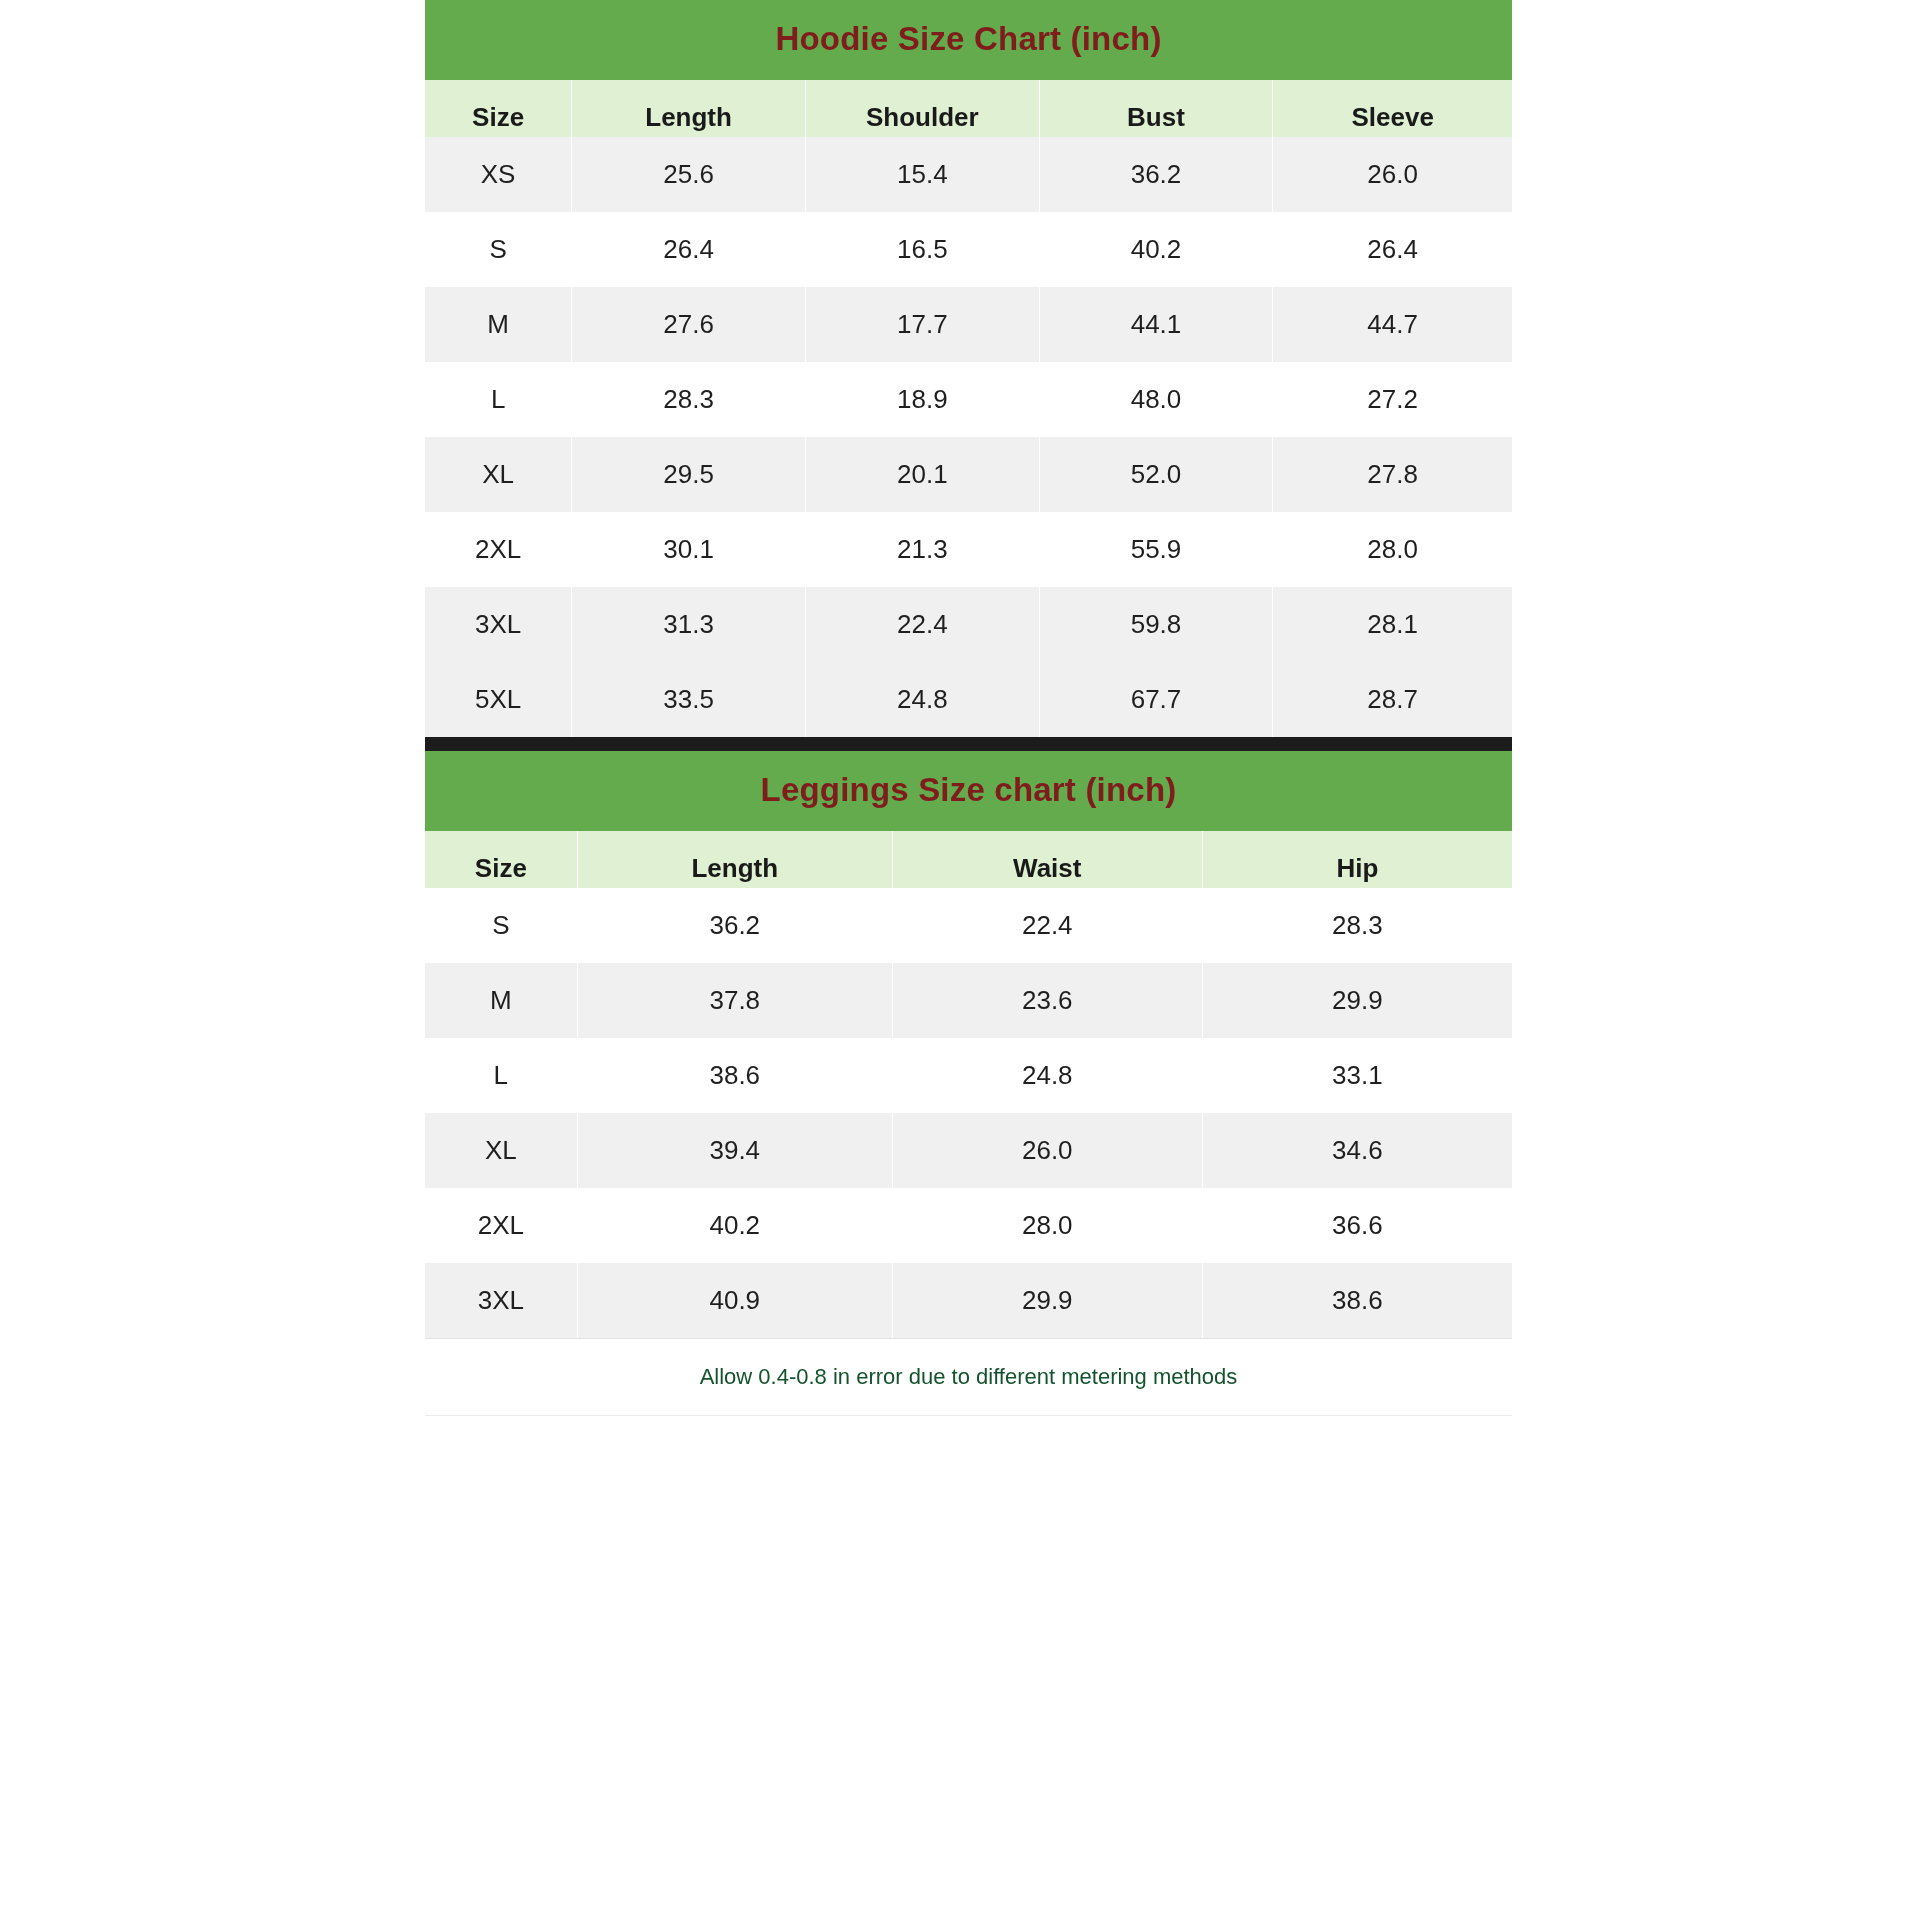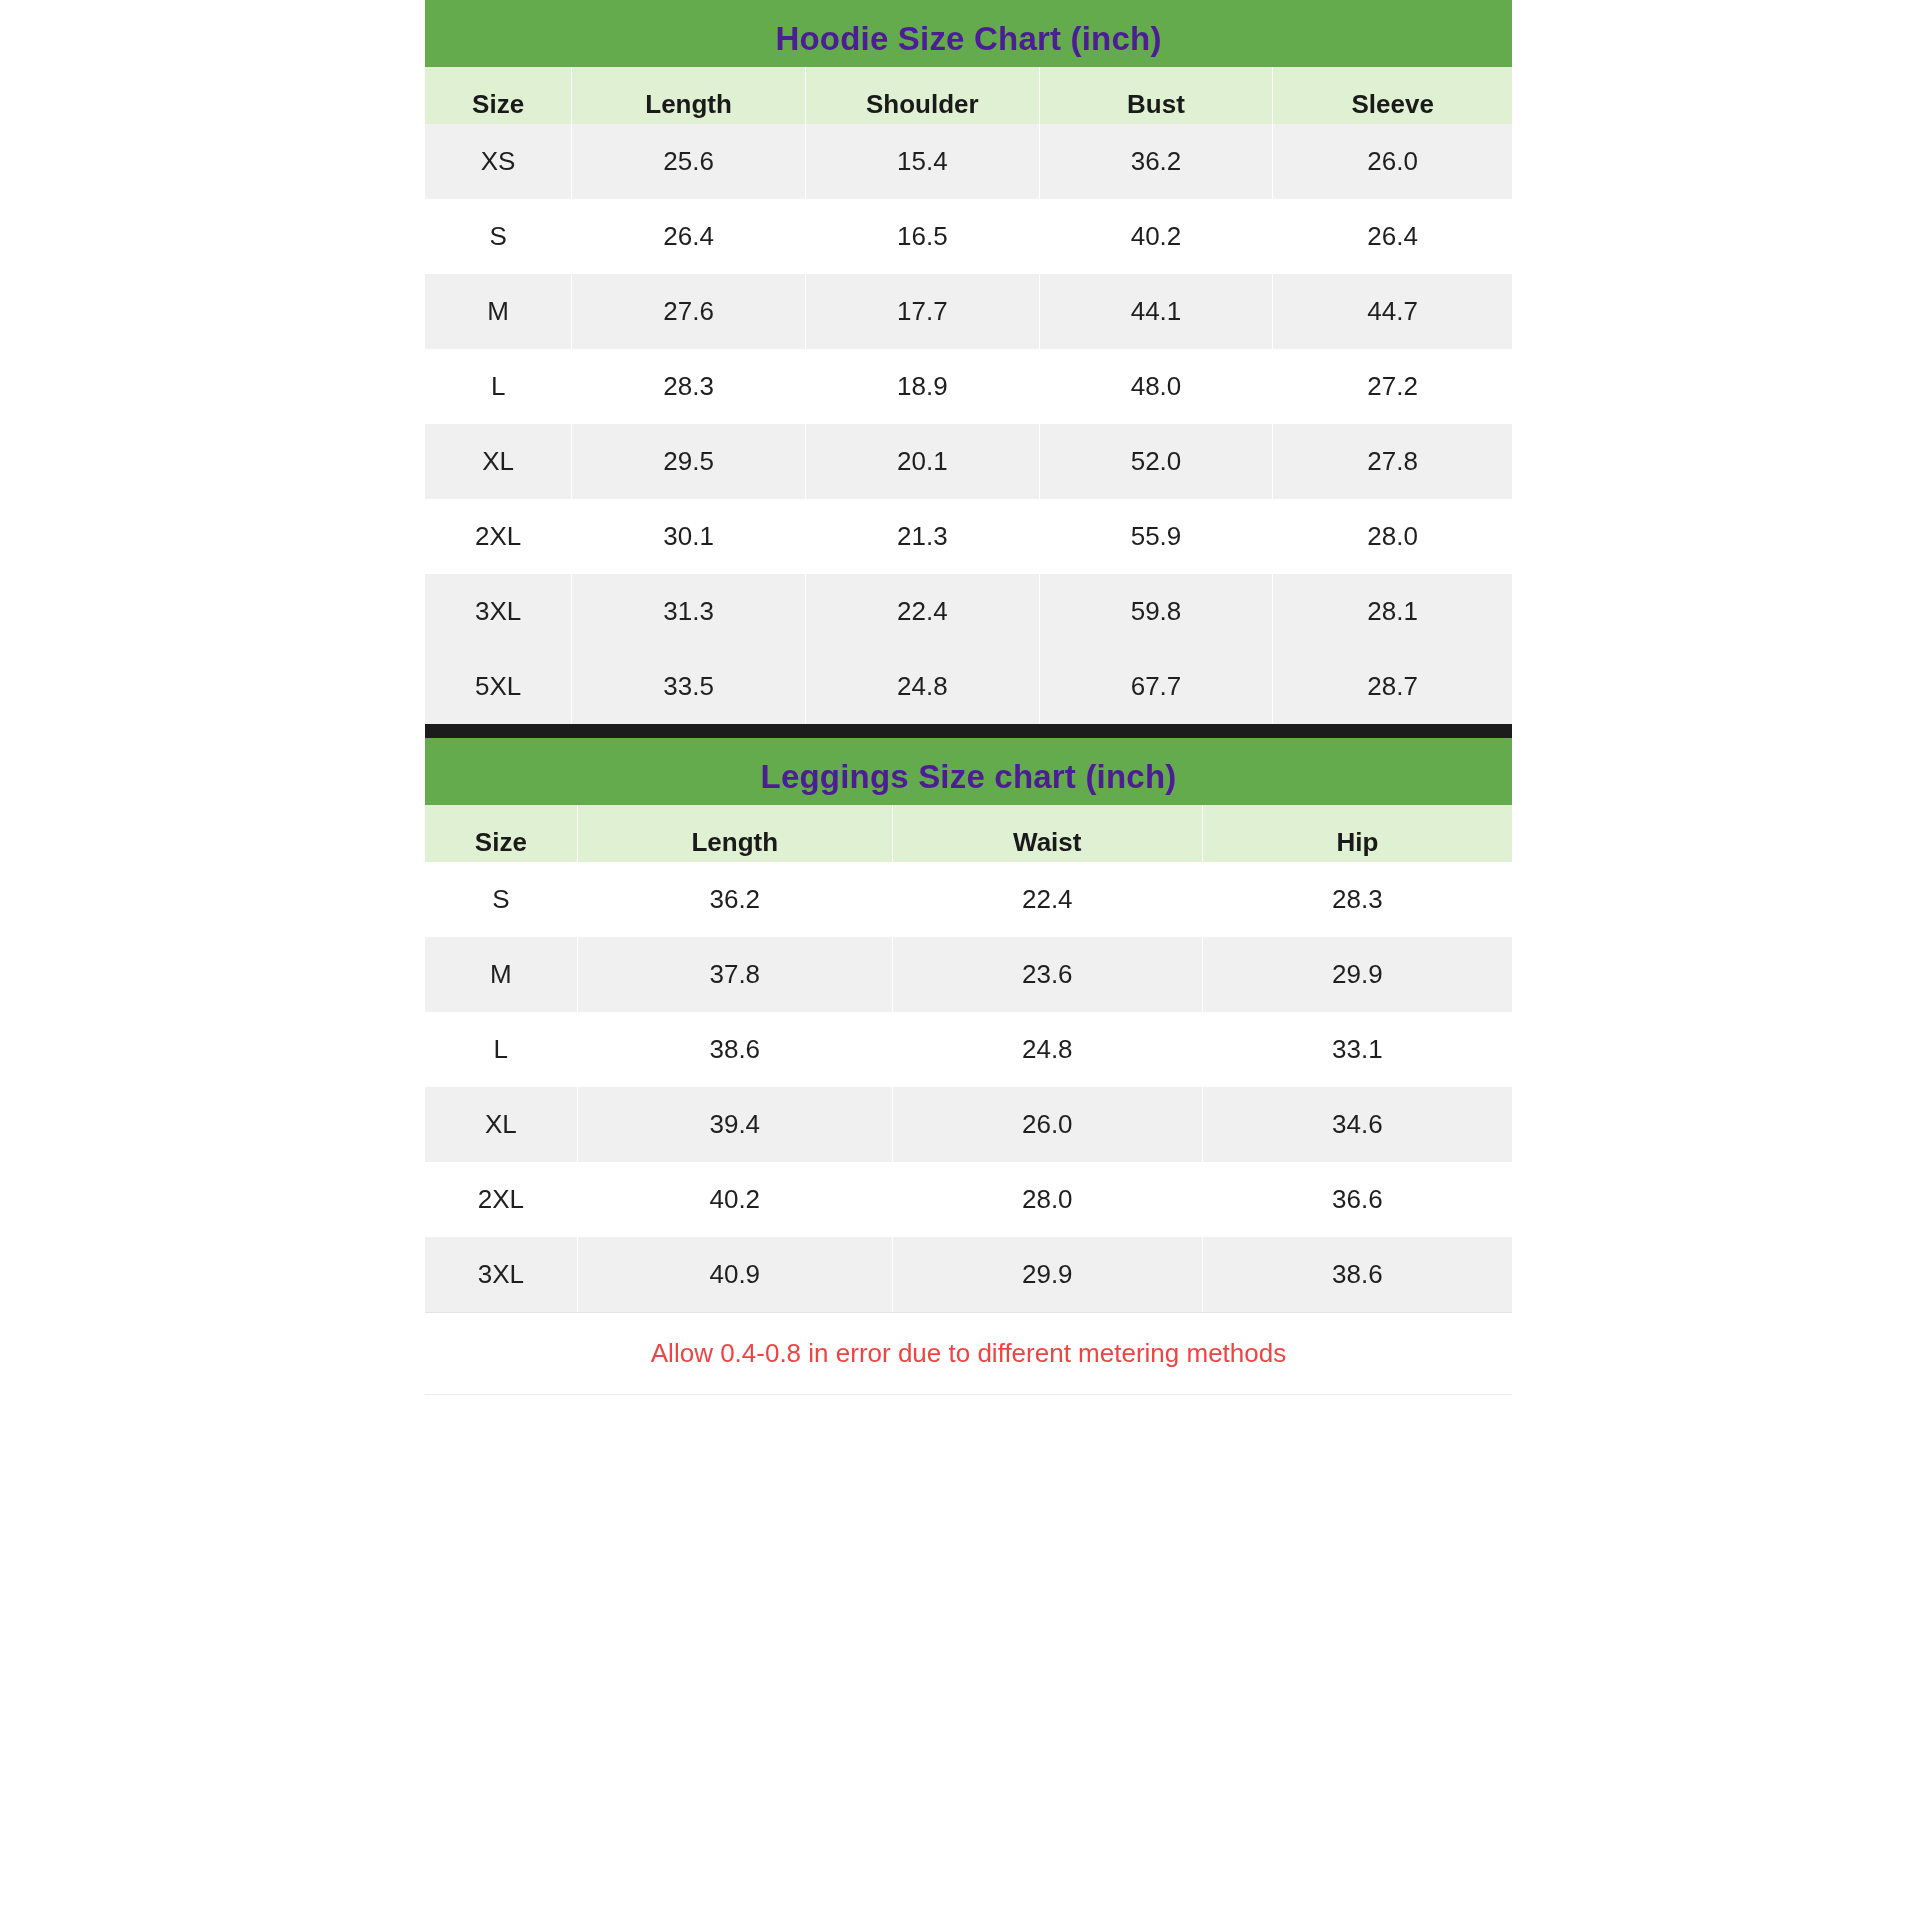--- a/index.html
+++ b/index.html
@@ -27,25 +27,25 @@
     width: 1087px;
     background: #ffffff;
   }
   table.size-table {
     width: 100%;
     border-collapse: collapse;
     table-layout: fixed;
   }
   .title-row th {
     background: #63ab4d;
-    color: #4c1d95;
+    color: #7f1d1d;
     font-size: 33px;
     font-weight: bold;
     text-align: center;
-    padding: 20px 0 9px 0;
+    padding: 20px 0 22px 0;
     letter-spacing: 0.2px;
   }
   .head-row th {
     background: #dff0d3;
     color: #1a1a1a;
     font-size: 26px;
     font-weight: bold;
     text-align: center;
     padding: 22px 0 4px 0;
     border-right: 1.9px solid #ffffff;
@@ -63,22 +63,22 @@
   tr.alt td { background: #f0f0f0; margin-top: 14px; }
   tr.plain td { background: #ffffff; }
   .divider {
     height: 13.5px;
     background: #1c1c1c;
     width: 100%;
   }
   .footnote {
     border-top: 1.9px solid #e3e3e3;
     text-align: center;
-    font-size: 26px;
-    color: #ef4444;
+    font-size: 22px;
+    color: #14532d;
     padding: 25px 9.7px 25px 9.7px;
     background: #ffffff;
   }
   .spacer-bottom {
     height: 39px;
     background: #ffffff;
     border-top: 1.9px solid #ececec;
   }
 </style>
 </head>

